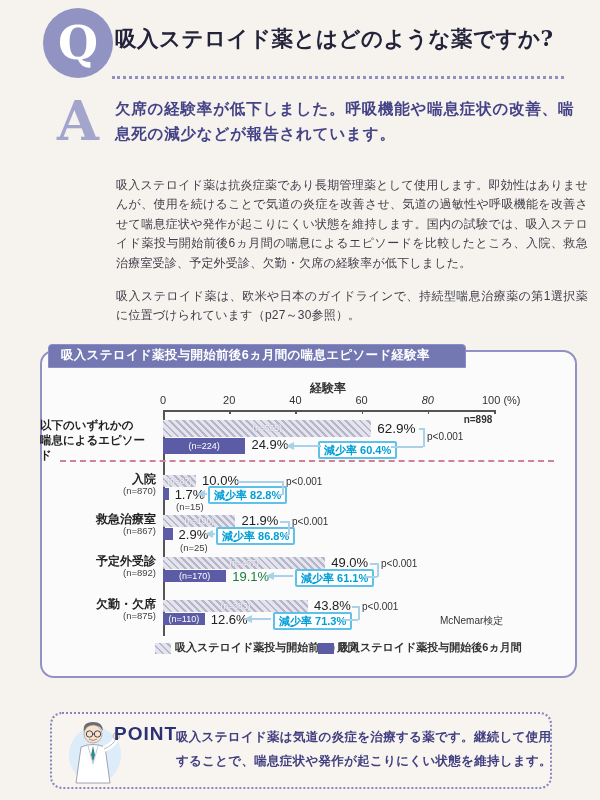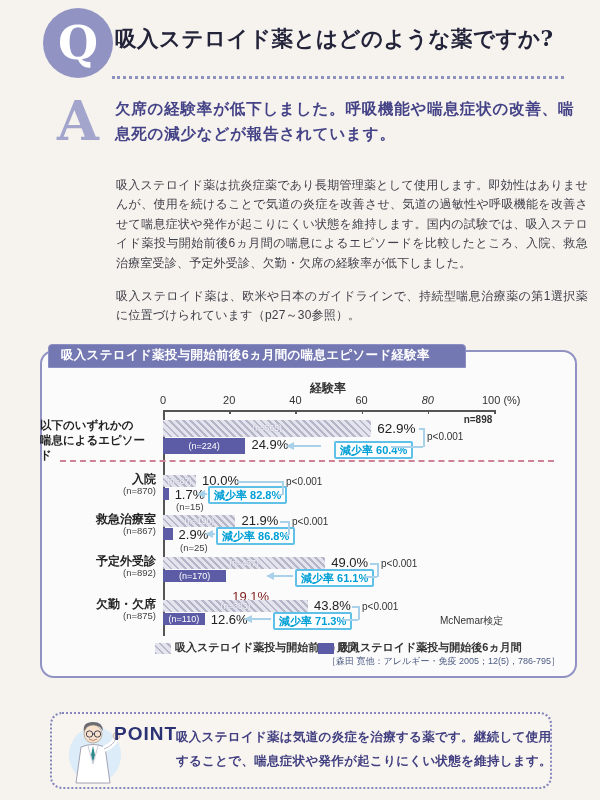--- a/index.html
+++ b/index.html
@@ -83,21 +83,21 @@
         <div style="left: 454px; top: 66px; width: 1.5px; height: 4px; background: rgb(85, 85, 85);"></div>
         <div style="left: 123px; top: 66px; width: 331px; height: 1.5px; background: rgb(85, 85, 85);"></div>
         <div style="left: 123px; top: 66px; width: 1.5px; height: 226px; background: rgb(85, 85, 85);"></div>
         <div style="left: 408px; top: 70px; width: 60px; text-align: center; font-size: 10px; font-weight: bold; color: rgb(51, 51, 51);">n=898</div>
         <div style="left: 0px; top: 74px; width: 116px; font-size: 11.5px; font-weight: bold; color: rgb(34, 34, 34); line-height: 15px; white-space: pre-line;">以下のいずれかの
 喘息によるエピソード</div>
         <div class="hatch" style="left: 123px; top: 76px; width: 208.199px; height: 17px; text-align: center; font-size: 8.5px; color: rgb(244, 244, 252); line-height: 17px; overflow: hidden; text-shadow: rgb(154, 154, 176) 0px 0px 2px;">(n=565)</div>
         <div style="left: 337.199px; top: 76.5px; font-size: 13.5px; color: rgb(34, 34, 34);">62.9%</div>
         <div class="pbar" style="left: 123px; top: 94px; width: 82.419px; height: 16px; text-align: center; font-size: 9px; color: rgb(255, 255, 255); line-height: 16px; overflow: hidden;">(n=224)</div>
         <div style="left: 211.419px; top: 93px; font-size: 13px; color: rgb(34, 34, 34);">24.9%</div>
-        <div class="redbox" style="left: 294px; top: 97px;">減少率 60.4%</div>
+        <div class="redbox" style="left: 278px; top: 97px;">減少率 60.4%</div>
         <div class="bl" style="left: 254px; top: 101px; width: 27px; height: 2px;"></div>
         <div class="ah" style="left: 246px; top: 98px;"></div>
         <div class="bl" style="left: 379px; top: 84px; width: 4px; height: 1.5px;"></div>
         <div class="bl" style="left: 383px; top: 84px; width: 1.5px; height: 19px;"></div>
         <div class="bl" style="left: 351px; top: 102px; width: 32px; height: 1.5px;"></div>
         <div style="left: 387px; top: 87px; font-size: 10px; color: rgb(51, 51, 51);">p&lt;0.001</div>
         <div style="left: 0px; top: 127px; width: 116px; text-align: right; font-size: 12px; font-weight: bold; color: rgb(34, 34, 34);">入院</div>
         <div style="left: 0px; top: 141px; width: 116px; text-align: right; font-size: 9.5px; color: rgb(68, 68, 68);">(n=870)</div>
         <div class="hatch" style="left: 123px; top: 131px; width: 33.1px; height: 12px; text-align: center; font-size: 8.5px; color: rgb(244, 244, 252); line-height: 12px; overflow: hidden; text-shadow: rgb(154, 154, 176) 0px 0px 2px;">(n=87)</div>
         <div style="left: 162.1px; top: 129px; font-size: 13px; color: rgb(34, 34, 34);">10.0%</div>
@@ -123,21 +123,21 @@
         <div class="ah" style="left: 165px; top: 186px;"></div>
         <div class="bl" style="left: 240px; top: 177px; width: 8px; height: 1.5px;"></div>
         <div class="bl" style="left: 248px; top: 177px; width: 1.5px; height: 14px;"></div>
         <div class="bl" style="left: 245px; top: 190px; width: 3px; height: 1.5px;"></div>
         <div style="left: 252px; top: 172px; font-size: 10px; color: rgb(51, 51, 51);">p&lt;0.001</div>
         <div style="left: 0px; top: 209px; width: 116px; text-align: right; font-size: 12px; font-weight: bold; color: rgb(34, 34, 34);">予定外受診</div>
         <div style="left: 0px; top: 223px; width: 116px; text-align: right; font-size: 9.5px; color: rgb(68, 68, 68);">(n=892)</div>
         <div class="hatch" style="left: 123px; top: 213px; width: 162.19px; height: 12px; text-align: center; font-size: 8.5px; color: rgb(244, 244, 252); line-height: 12px; overflow: hidden; text-shadow: rgb(154, 154, 176) 0px 0px 2px;">(n=437)</div>
         <div style="left: 291.19px; top: 211px; font-size: 13px; color: rgb(34, 34, 34);">49.0%</div>
         <div class="pbar" style="left: 123px; top: 226px; width: 63.221px; height: 12px; text-align: center; font-size: 9px; color: rgb(255, 255, 255); line-height: 12px; overflow: hidden;">(n=170)</div>
-        <div style="left: 192.221px; top: 225px; font-size: 13px; color: #7f1d1d; margin-top: 20px;">19.1%</div>
+        <div style="left: 192.221px; top: 225px; font-size: 13px; color: #15803d;">19.1%</div>
         <div class="redbox" style="left: 255px; top: 225px;">減少率 61.1%</div>
         <div class="bl" style="left: 234px; top: 231px; width: 19px; height: 2px;"></div>
         <div class="ah" style="left: 226px; top: 228px;"></div>
         <div class="bl" style="left: 330px; top: 219px; width: 7px; height: 1.5px;"></div>
         <div class="bl" style="left: 337px; top: 219px; width: 1.5px; height: 14px;"></div>
         <div class="bl" style="left: 324px; top: 232px; width: 13px; height: 1.5px;"></div>
         <div style="left: 341px; top: 214px; font-size: 10px; color: rgb(51, 51, 51);">p&lt;0.001</div>
         <div style="left: 0px; top: 252px; width: 116px; text-align: right; font-size: 12px; font-weight: bold; color: rgb(34, 34, 34);">欠勤・欠席</div>
         <div style="left: 0px; top: 266px; width: 116px; text-align: right; font-size: 9.5px; color: rgb(68, 68, 68);">(n=875)</div>
         <div class="hatch" style="left: 123px; top: 256px; width: 144.978px; height: 12px; text-align: center; font-size: 8.5px; color: rgb(244, 244, 252); line-height: 12px; overflow: hidden; text-shadow: rgb(154, 154, 176) 0px 0px 2px;">(n=383)</div>
@@ -150,21 +150,20 @@
         <div class="bl" style="left: 312px; top: 262px; width: 6px; height: 1.5px;"></div>
         <div class="bl" style="left: 318px; top: 262px; width: 1.5px; height: 14px;"></div>
         <div class="bl" style="left: 302px; top: 275px; width: 16px; height: 1.5px;"></div>
         <div style="left: 322px; top: 257px; font-size: 10px; color: rgb(51, 51, 51);">p&lt;0.001</div>
         <div style="left: 20px; top: 116px; width: 494px; height: 0px; border-top: 2px dashed rgb(207, 130, 149);"></div>
         <div class="hatch" style="left: 115px; top: 299px; width: 16px; height: 11px;"></div>
         <div style="left: 135px; top: 296px; font-size: 11px; font-weight: bold; color: rgb(51, 51, 51);">吸入ステロイド薬投与開始前6ヵ月間</div>
         <div class="pbar" style="left: 278px; top: 299px; width: 16px; height: 11px;"></div>
         <div style="left: 298px; top: 296px; font-size: 11px; font-weight: bold; color: rgb(51, 51, 51);">吸入ステロイド薬投与開始後6ヵ月間</div>
         <div style="left: 400px; top: 270px; font-size: 10px; color: rgb(51, 51, 51);">McNemar検定</div>
-        <div style="left: 200px; top: 311px; width: 320px; text-align: right; font-size: 9px; color: rgb(74, 90, 128);">［森田 寛他：アレルギー・免疫 2005；12(5)，786-795］</div>
       </div>
   </figure>
 
   <div class="point-box">
     <svg class="doctor" width="54" height="66" viewBox="0 0 54 66">
       <ellipse cx="27" cy="36" rx="26" ry="28" fill="#dcecf8"></ellipse>
       <path d="M16 13 Q14 3 25 3 Q35 3 35 12 L32 8 Q27 5 19 8 Z" fill="#6a6a72"></path>
       <circle cx="25" cy="15" r="9" fill="#f9e2cd" stroke="#9a8a78" stroke-width="0.6"></circle>
       <circle cx="21.5" cy="15" r="3.2" fill="none" stroke="#445" stroke-width="1"></circle>
       <circle cx="29.5" cy="15" r="3.2" fill="none" stroke="#445" stroke-width="1"></circle>

